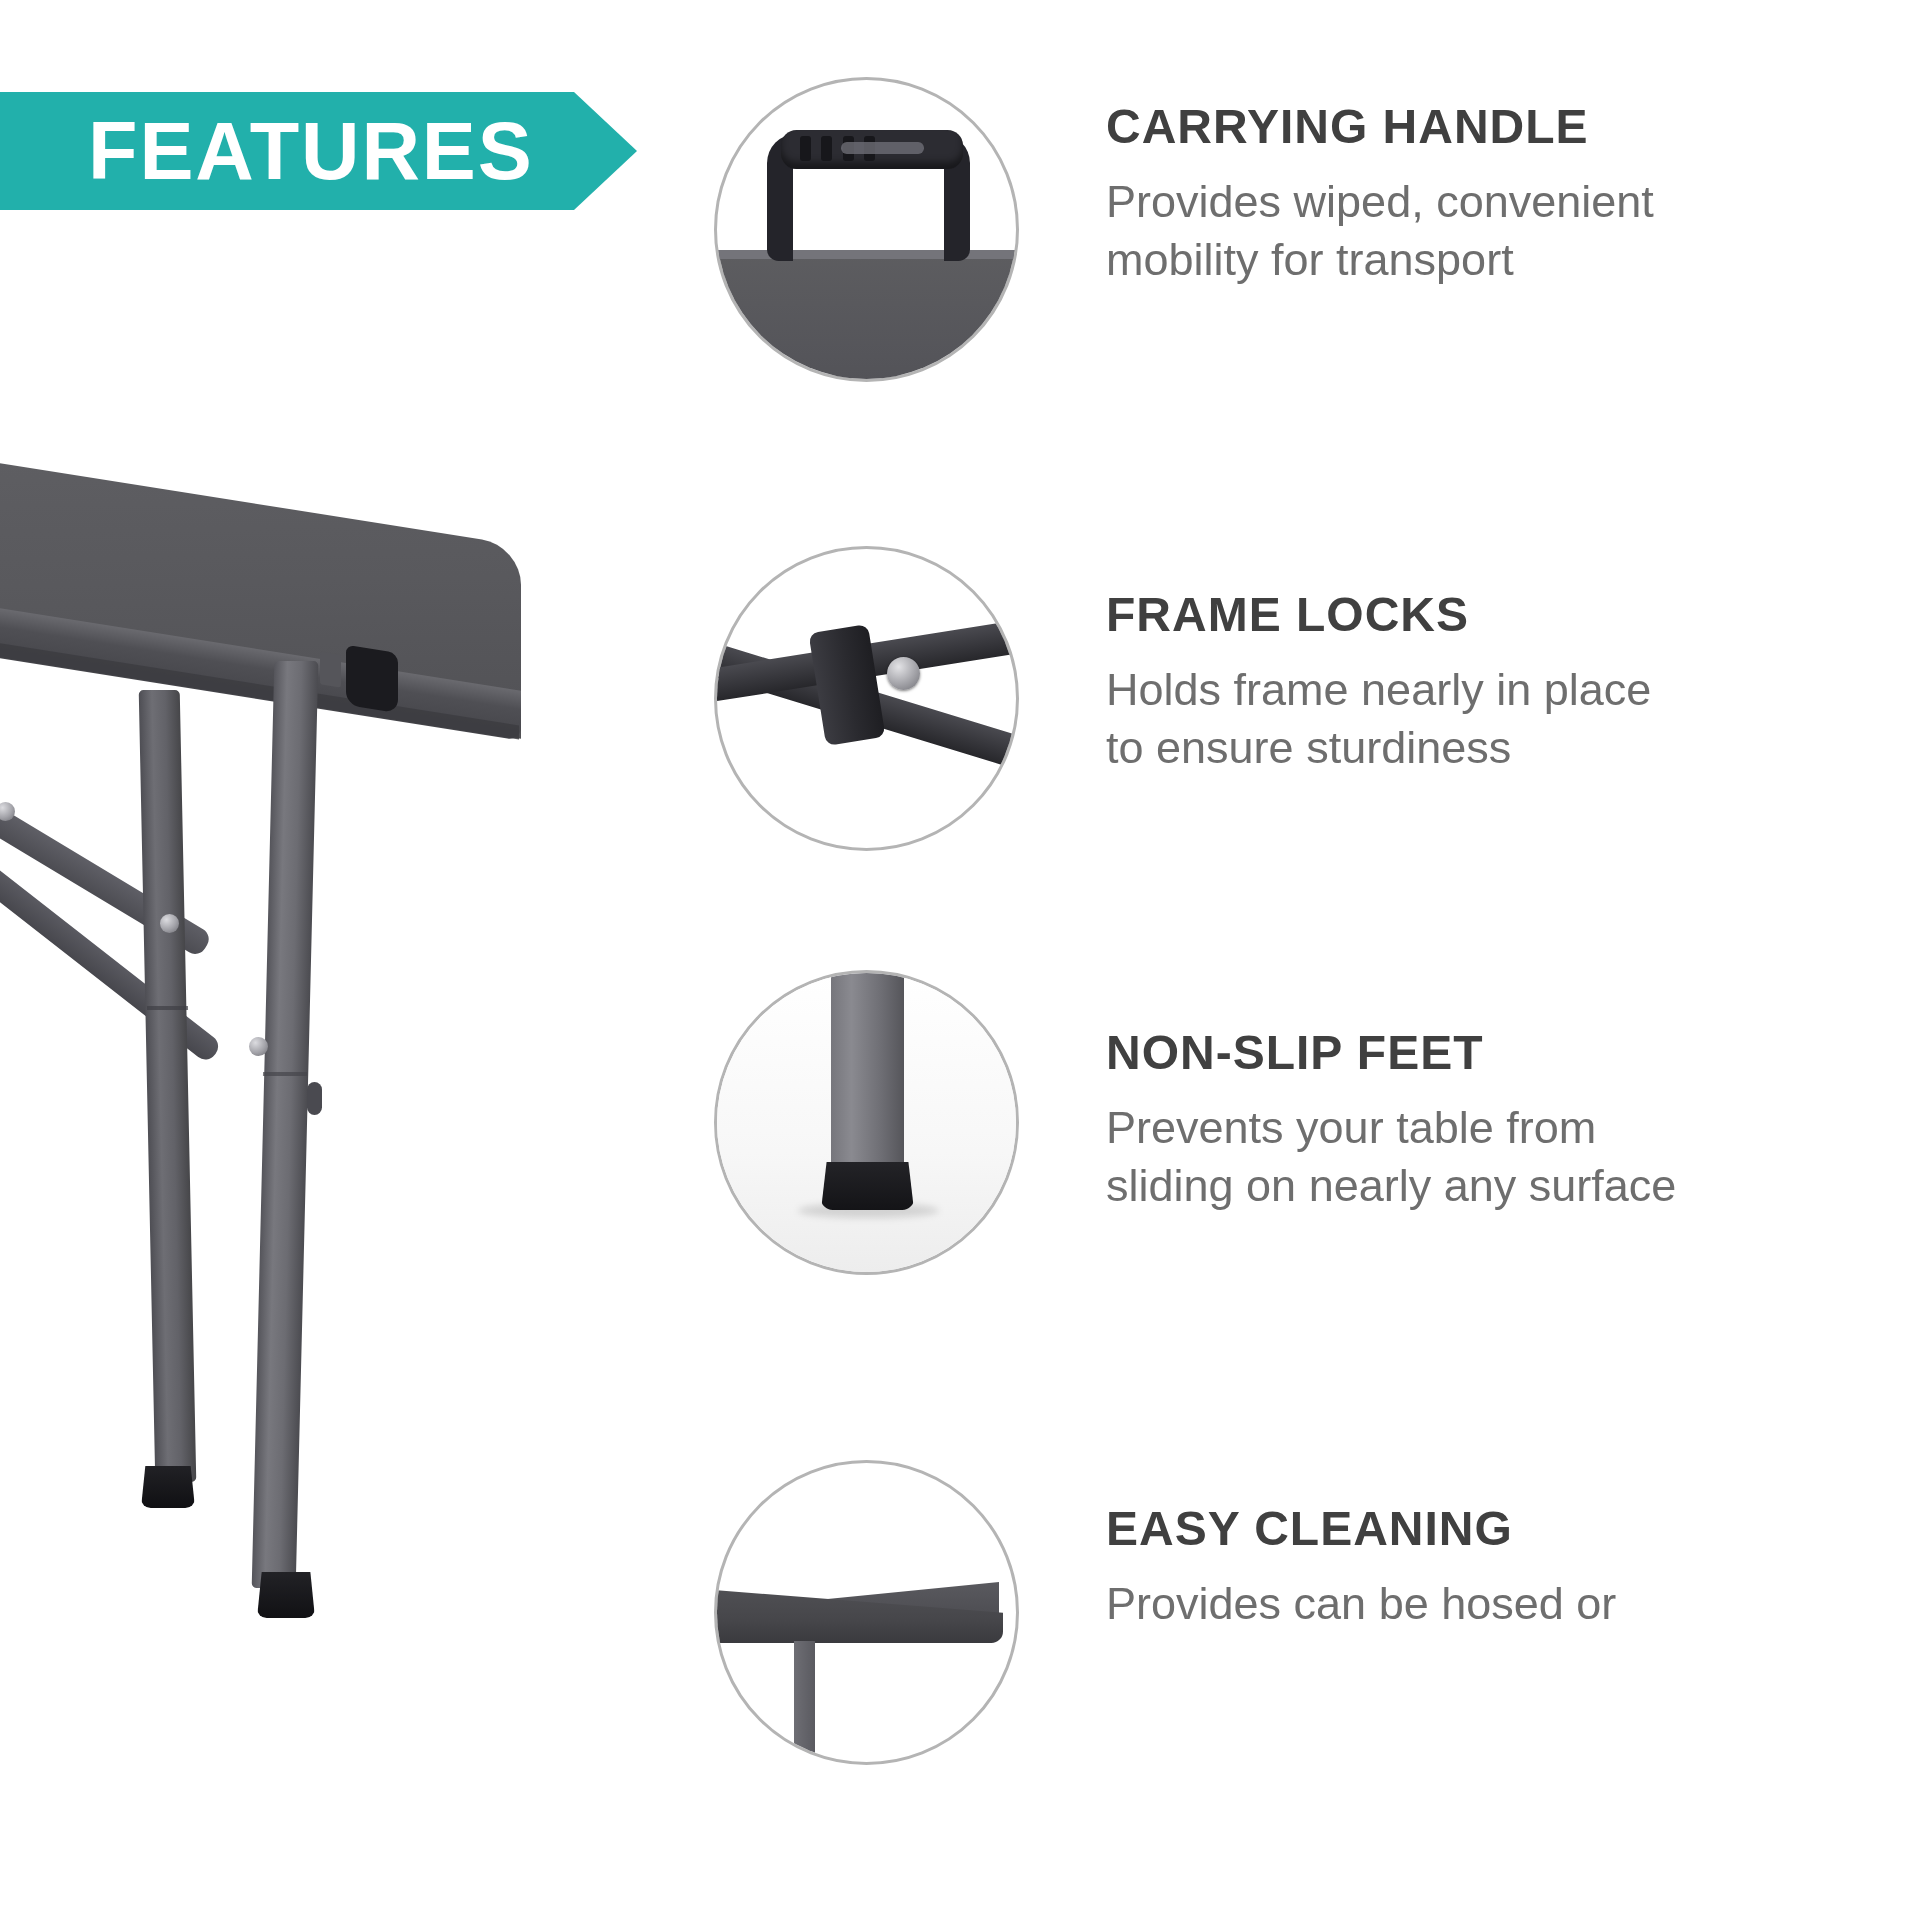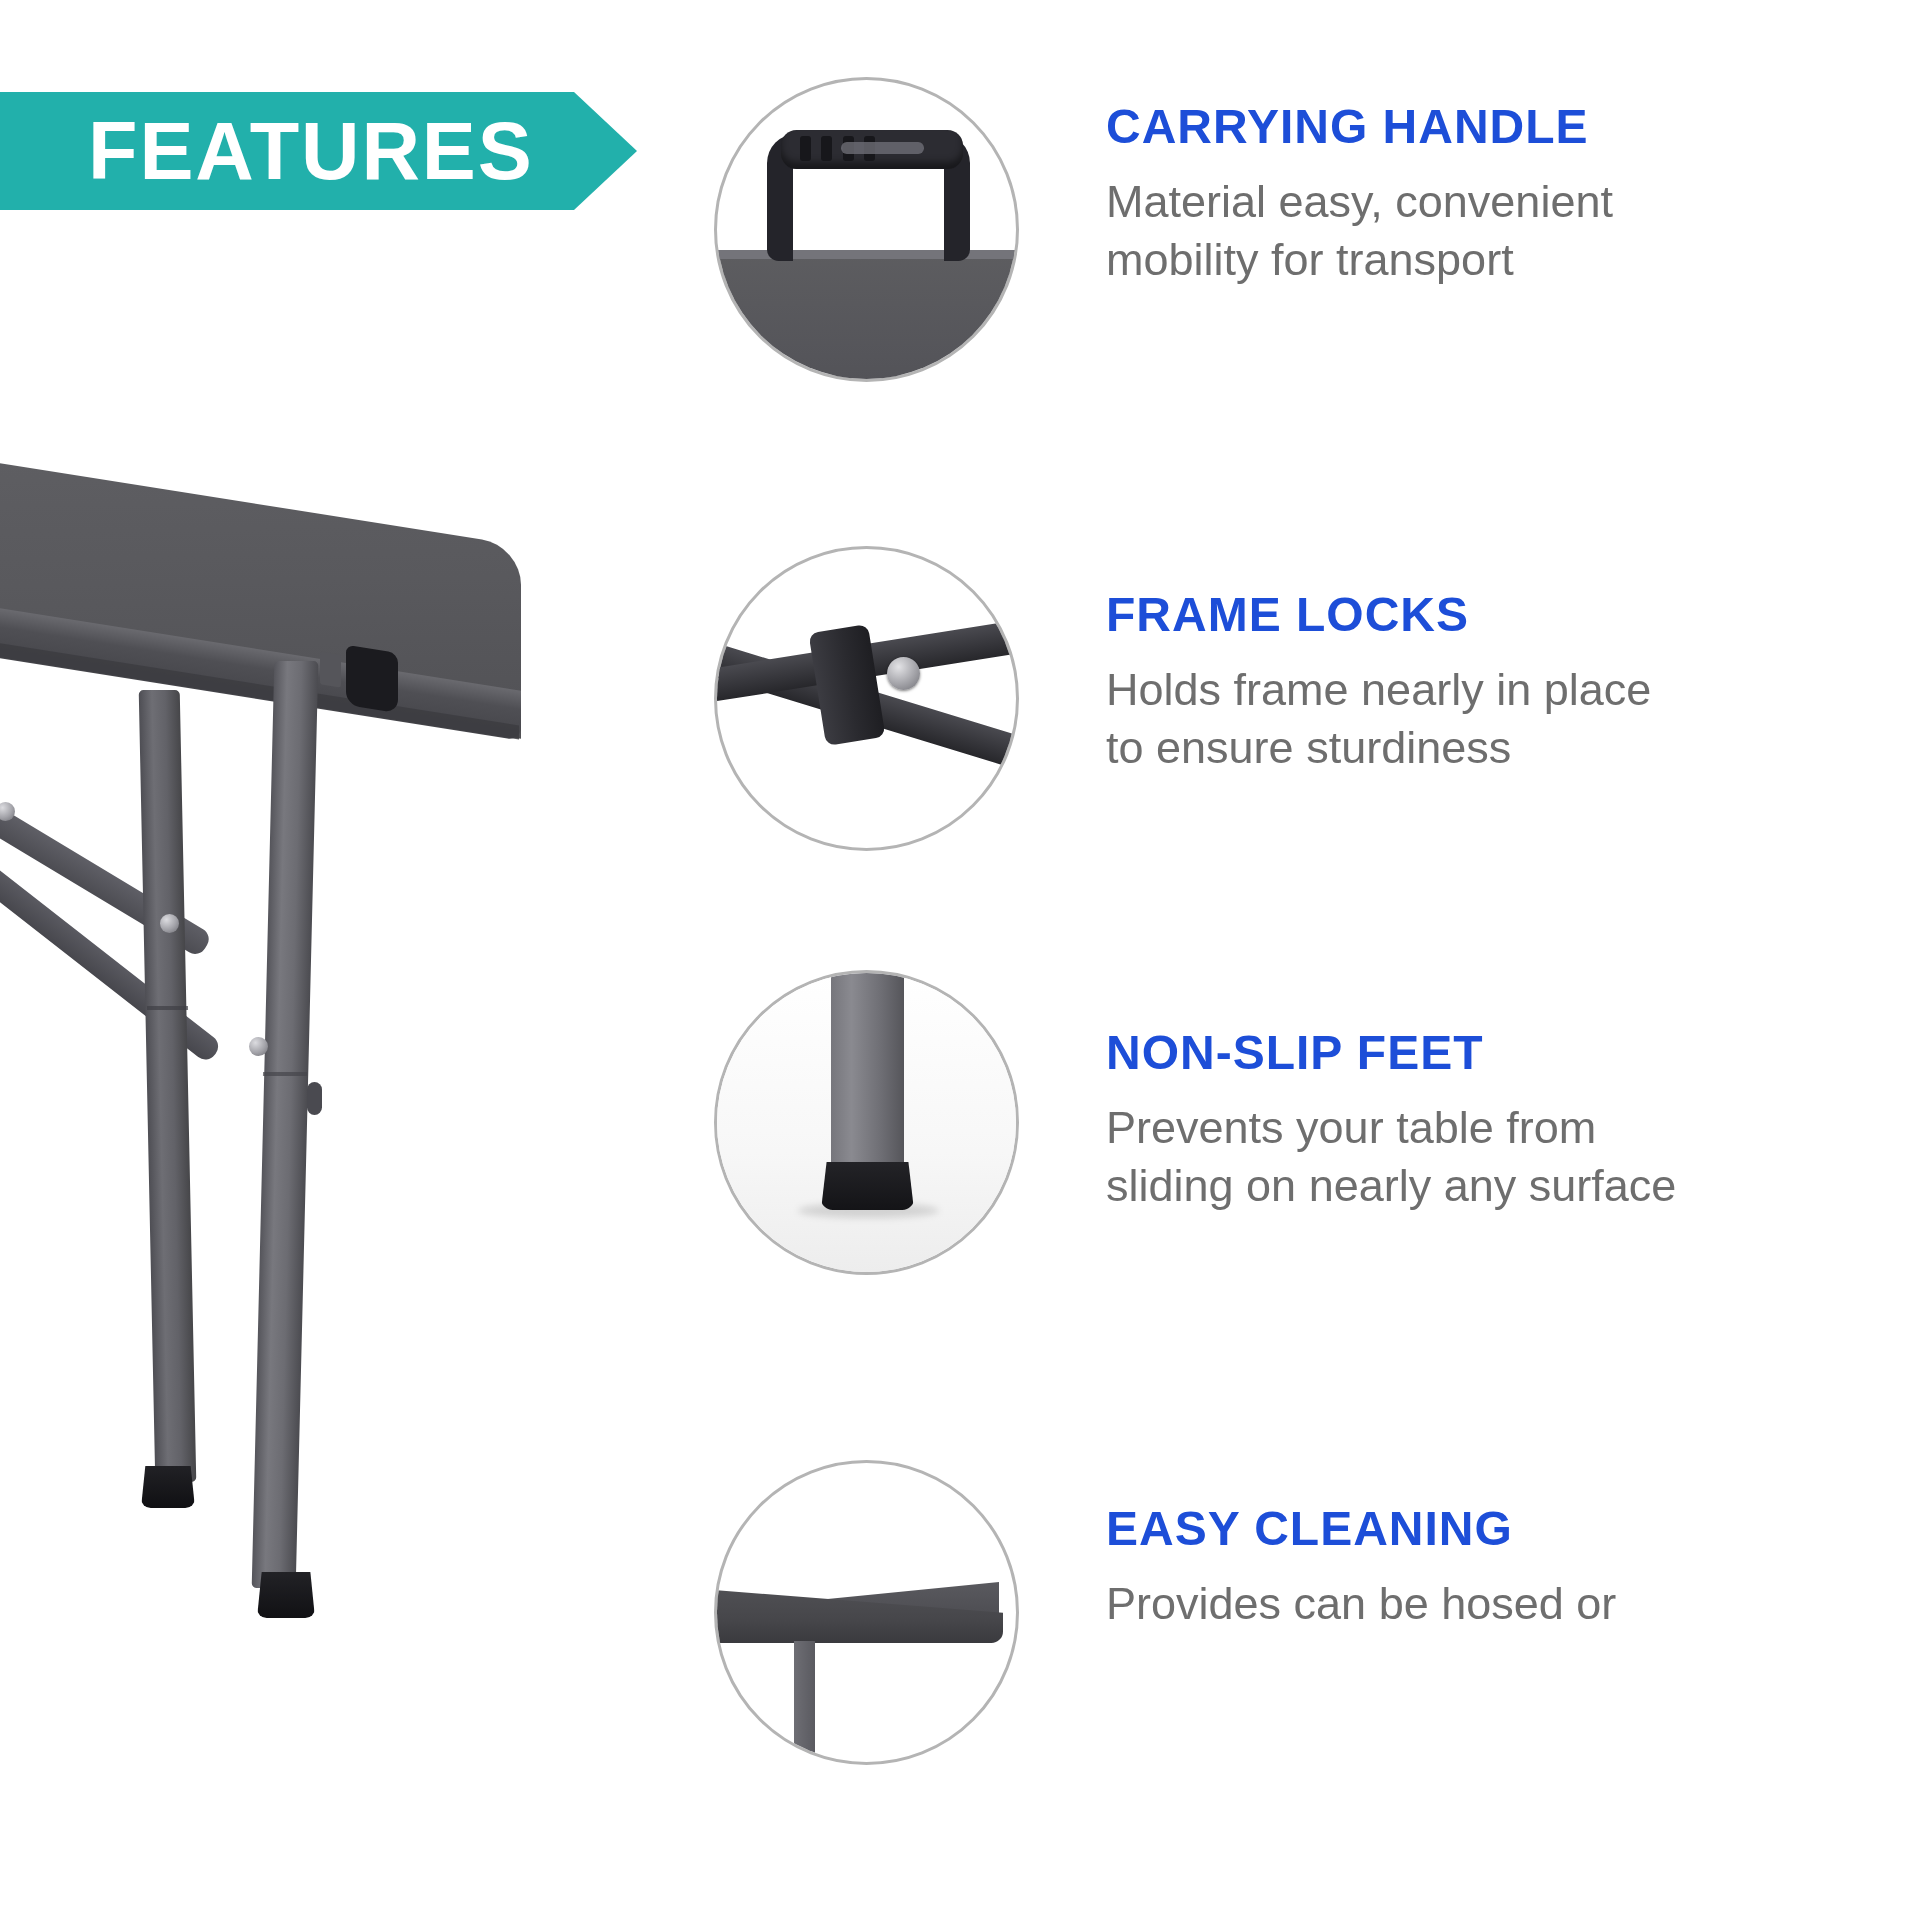--- a/index.html
+++ b/index.html
@@ -26,21 +26,21 @@
   .row2{top:970px;}
   .row3{top:1460px;justify-content:flex-end;}
 
   .circle{
     position:relative;width:299px;height:299px;border-radius:50%;
     border:3.9px solid #b4b4b4;background:#ffffff;overflow:hidden;
     flex:0 0 auto;
   }
   .ftext{margin-left:87px;padding-top:25px;width:734px;}
   .fhead{
-    color:#1d4ed8;font-size:48px;font-weight:bold;letter-spacing:1px;
+    color:#404040;font-size:48px;font-weight:bold;letter-spacing:1px;
     line-height:1.05;margin:0 0 21px 0;white-space:nowrap;
   }
   .fbody{
     color:#6e6e6e;font-size:45px;line-height:1.27;margin:0;font-weight:400;
   }
   .row2 .ftext{padding-top:58px;}
   .row3 .ftext{padding-top:44px;}
   .row1 .ftext{padding-top:44px;}
 
   
@@ -236,21 +236,21 @@
     <div class="c1-handle"></div>
     <div class="c1-grip"></div>
     <div class="c1-ridge" style="left:83px"></div>
     <div class="c1-ridge" style="left:104px"></div>
     <div class="c1-ridge" style="left:126px"></div>
     <div class="c1-ridge" style="left:147px"></div>
     <div class="c1-shine"></div>
   </div>
   <div class="ftext">
     <h2 class="fhead">CARRYING HANDLE</h2>
-    <p class="fbody">Material easy, convenient</p>
+    <p class="fbody">Provides wiped, convenient</p>
     <p class="fbody">mobility for transport</p>
   </div>
 </div>
 
 <div class="feature-row row1">
   <div class="circle">
     <div class="c2-bar-b"></div>
     <div class="c2-bar-a"></div>
     <div class="c2-collar"></div>
     <div class="c2-rivet"></div>

